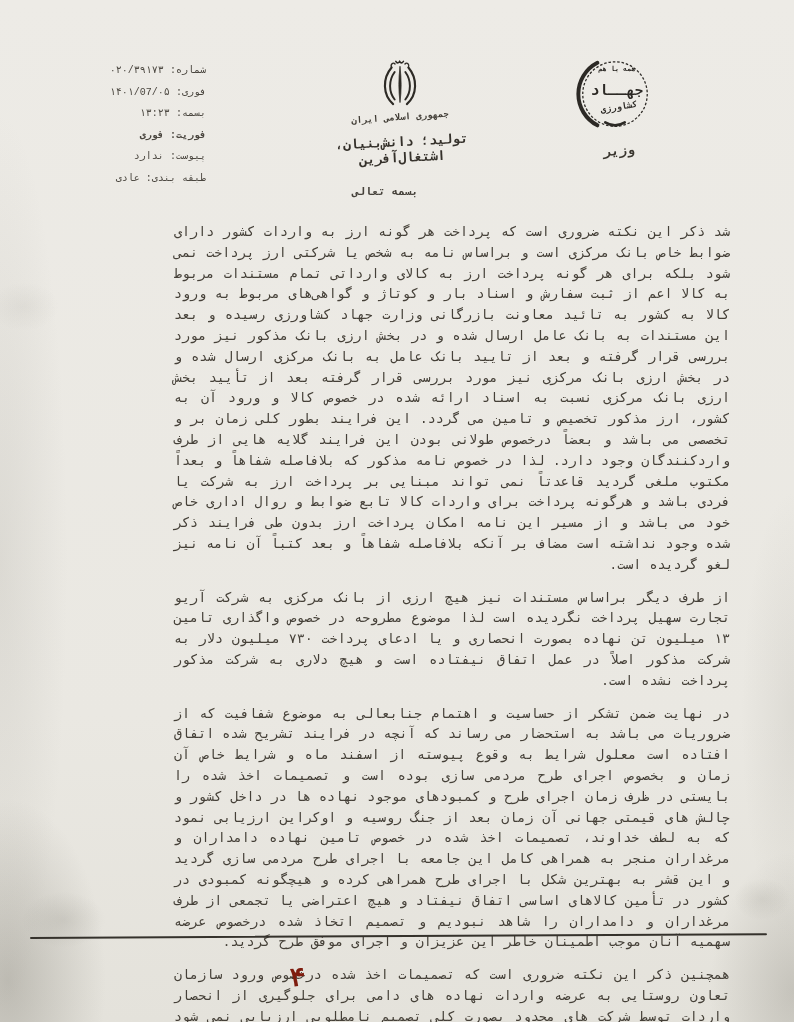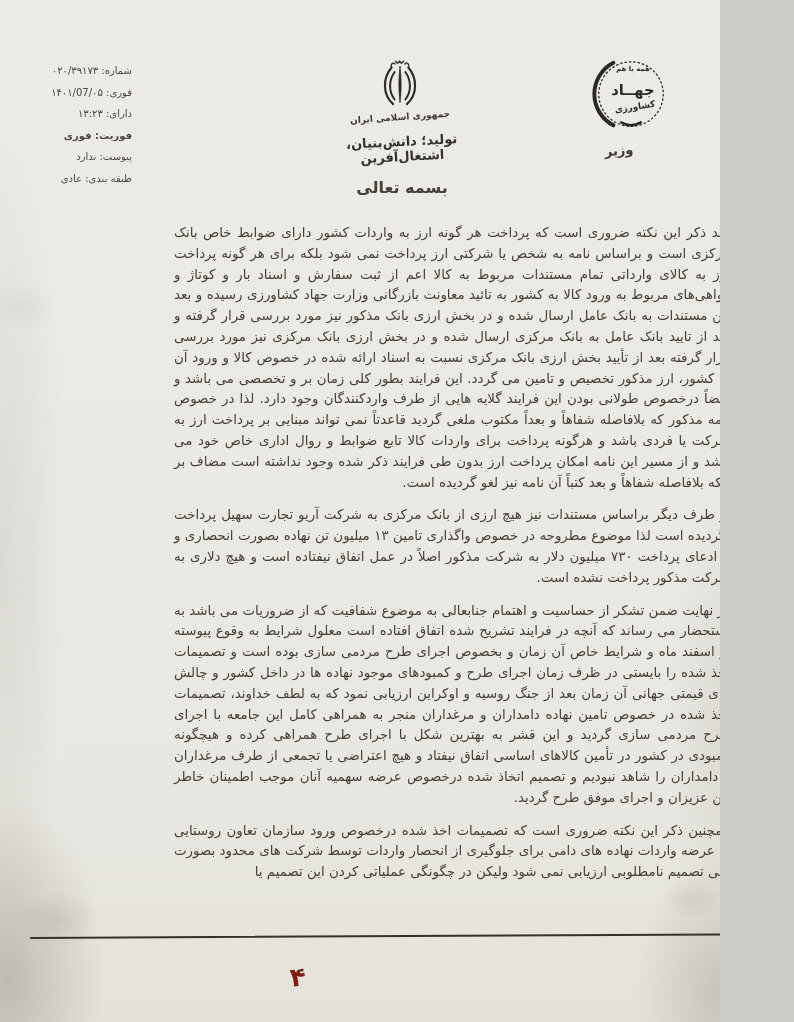--- a/index.html
+++ b/index.html
@@ -4,28 +4,29 @@
 <style>
   * { box-sizing: border-box; }
   html, body { margin: 0; padding: 0; }
   body {
     width: 794px; height: 1022px;
     font-family: "DejaVu Sans", sans-serif;
     background: #cfcdc8;
   }
   .page {
     position: relative;
-    width: 720px; height: 1022px;
+    width: 794px; height: 1022px;
     overflow: hidden;
     background:
       radial-gradient(140px 260px at 1% 96%, rgba(125,122,112,.38), transparent 70%),
       radial-gradient(120px 200px at 100% 97%, rgba(125,122,112,.30), transparent 70%),
       radial-gradient(90px 600px at 0% 55%, rgba(140,137,128,.16), transparent 75%),
       radial-gradient(70px 300px at 100% 70%, rgba(140,137,128,.14), transparent 75%),
       linear-gradient(180deg, #edebe6 0%, #eae8e2 70%, #e4e2db 100%);
+    font-family: Liberation Mono, monospace;
   }
   .texture {
     position: absolute; inset: 0; pointer-events: none;
     background:
       radial-gradient(60px 40px at 8% 90%, rgba(110,108,98,.14), transparent 70%),
       radial-gradient(40px 30px at 96% 88%, rgba(110,108,98,.12), transparent 70%),
       radial-gradient(50px 35px at 3% 30%, rgba(120,118,108,.08), transparent 70%);
   }
   
   .meta {
@@ -42,26 +43,26 @@
     position: absolute; left: 343px; top: 112px; width: 114px;
     text-align: center; font-size: 9px; font-weight: bold; color: #3f3b34;
     direction: rtl; transform: rotate(-4deg);
   }
   .slogan {
     position: absolute; left: 326px; top: 134px; width: 152px;
     text-align: center; font-size: 13px; font-weight: bold; color: #35312b;
     direction: rtl; transform: rotate(-3deg);
   }
   .besmellah {
-    position: absolute; left: 352px; top: 178px; width: 100px;
-    text-align: center; font-size: 16px; font-weight: bold; color: #45413a;
+    position: absolute; left: 352px; top: 185px; width: 100px;
+    text-align: left; font-size: 11px; font-weight: bold; color: #45413a;
     direction: rtl;
   }
   
-  .stamp-wrap { position: absolute; left: 588px; top: 54px; width: 86px; height: 86px; }
+  .stamp-wrap { position: absolute; left: 572px; top: 54px; width: 86px; height: 86px; }
   .stamp-wrap svg { display: block; width: 100%; height: 100%; }
   .minister {
     position: absolute; left: 585px; top: 143px; width: 68px;
     text-align: center; font-size: 13px; font-weight: bold; color: #3a362f;
     direction: rtl; transform: rotate(-4deg);
   }
   
   .body-text {
     position: absolute; left: 162px; top: 211px; width: 580px;
     direction: rtl; text-align: justify;
@@ -89,21 +90,21 @@
   <div class="meta">
     <div class="meta-row">
       <span>شماره:</span>
       <span>۰۲۰/۳۹۱۷۳</span>
     </div>
     <div class="meta-row">
       <span>فوری:</span>
       <span>۱۴۰۱/07/۰۵</span>
     </div>
     <div class="meta-row">
-      <span>دارای:</span>
+      <span>بسمه:</span>
       <span>۱۳:۲۳</span>
     </div>
     <div class="meta-row bold">
       <span>فوریت:</span>
       <span>فوری</span>
     </div>
     <div class="meta-row">
       <span>پیوست:</span>
       <span>ندارد</span>
     </div>

